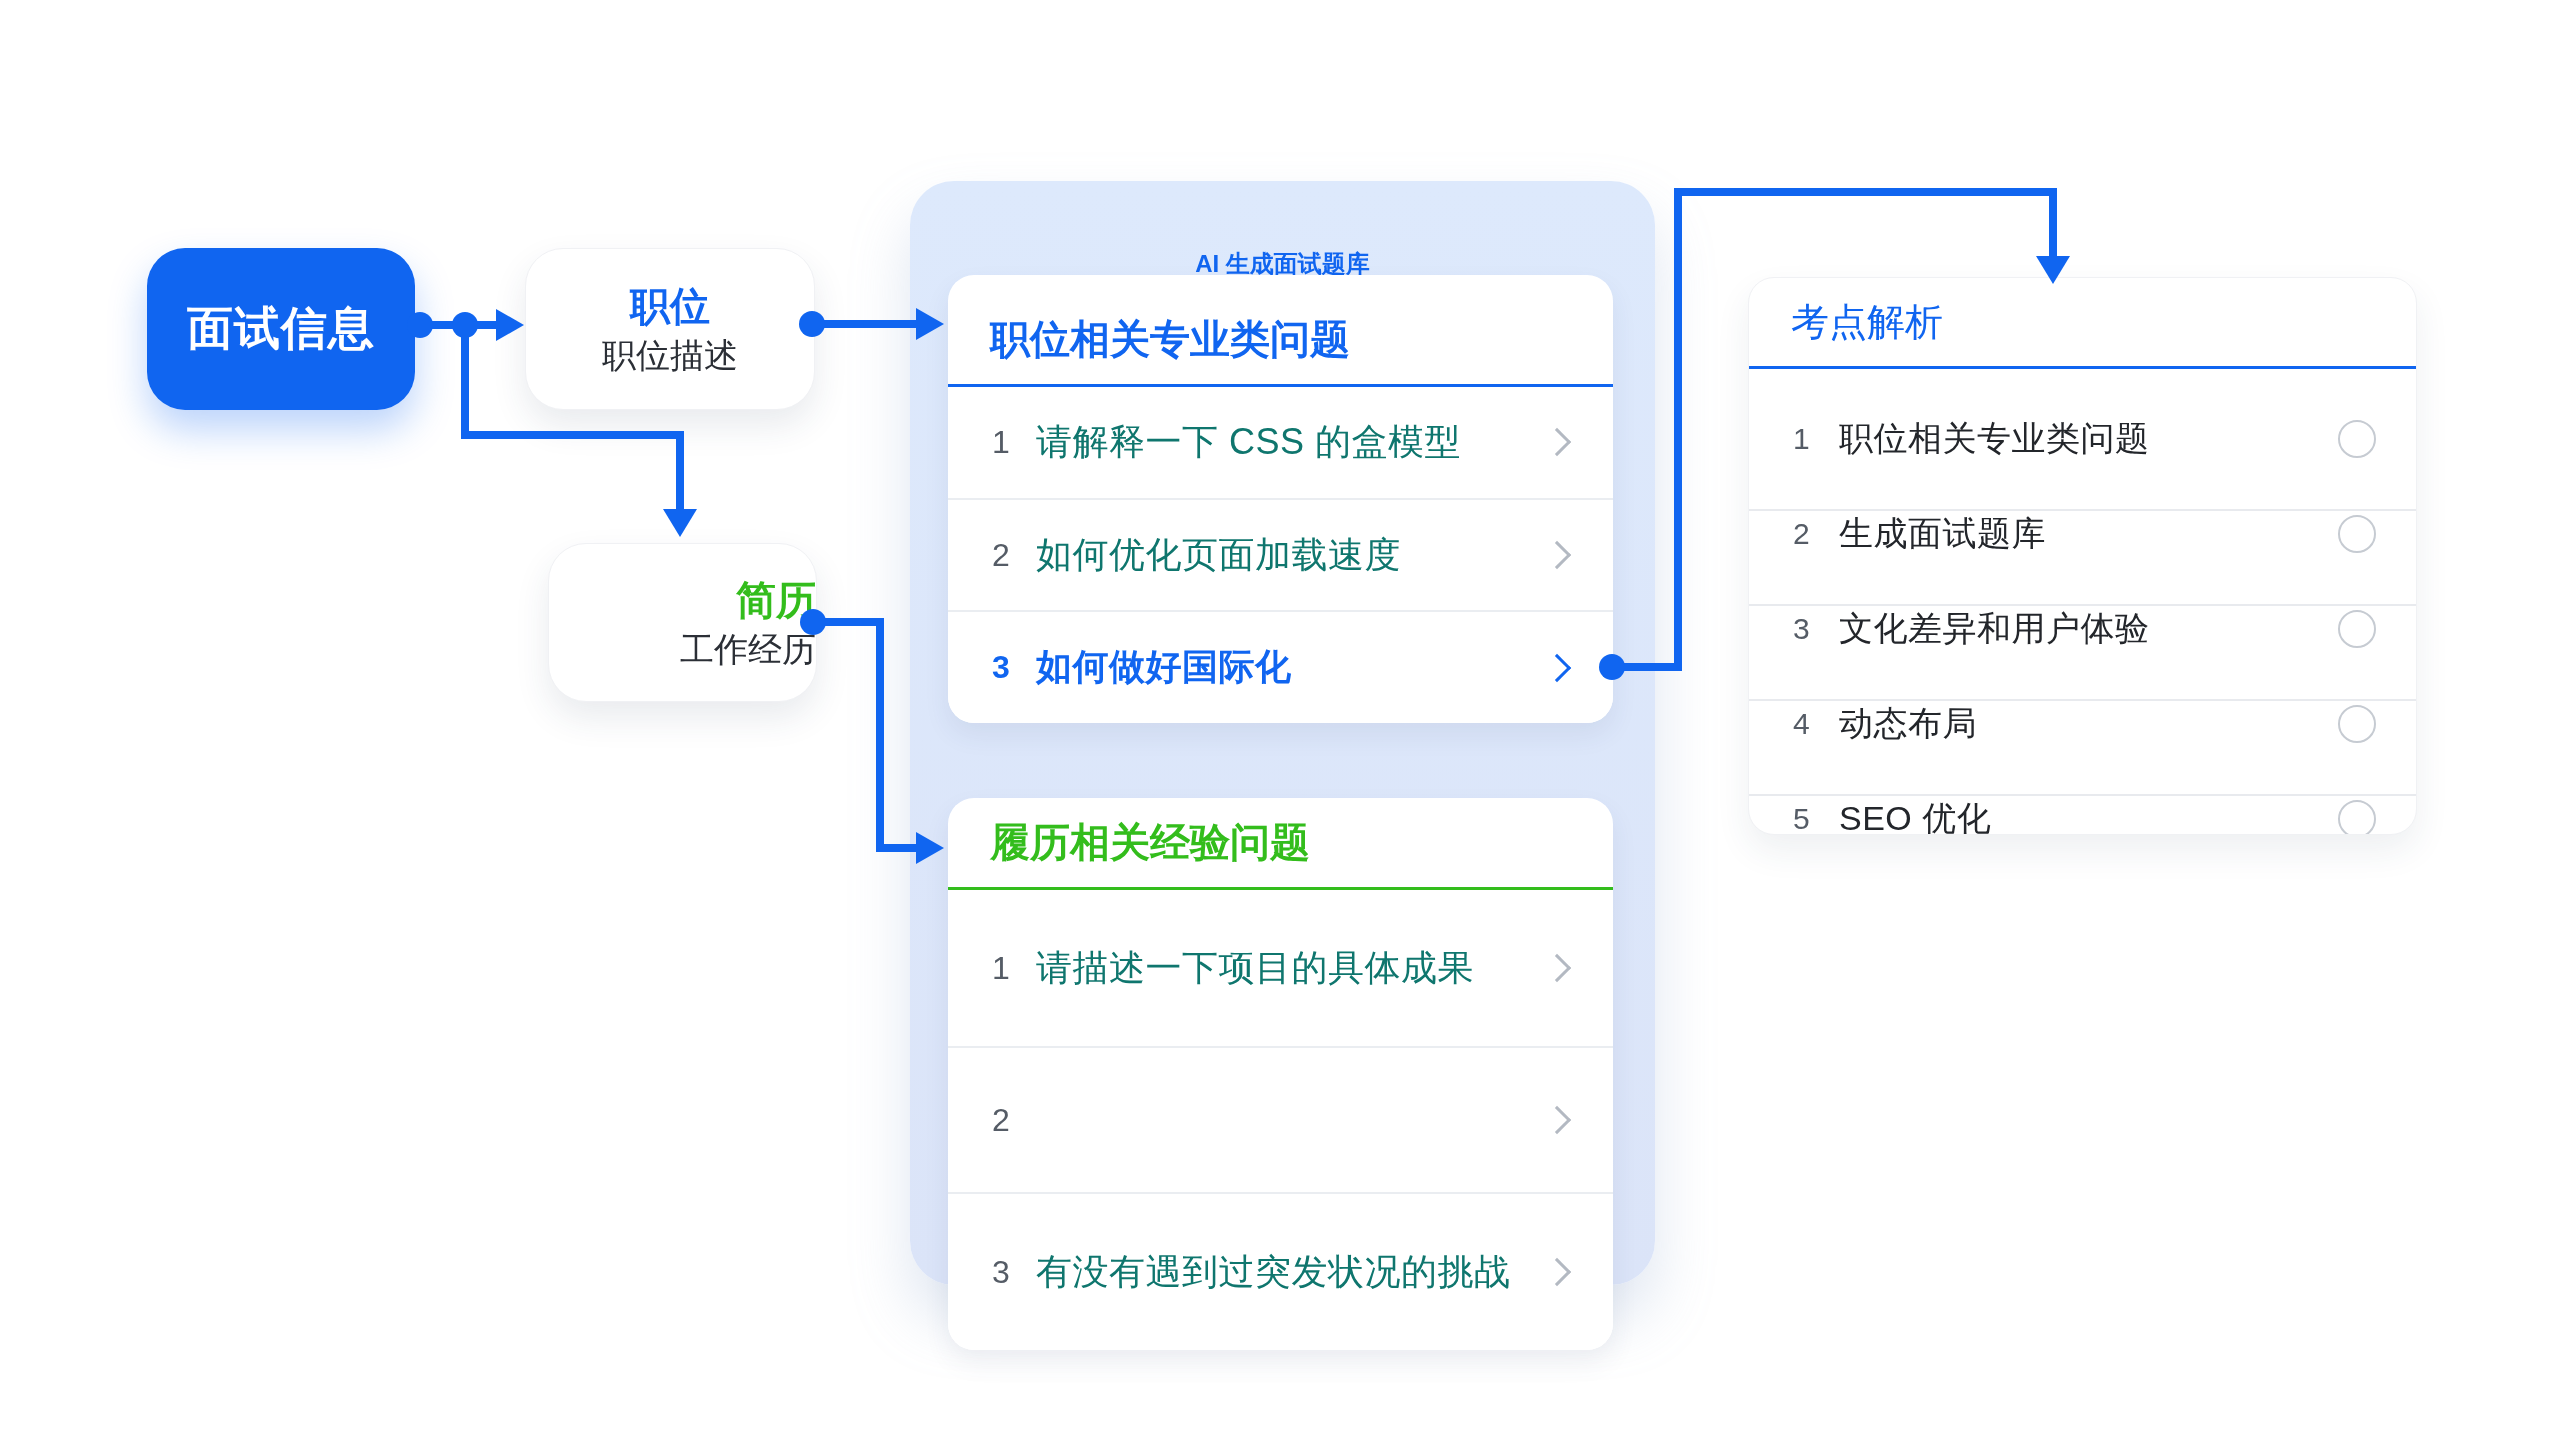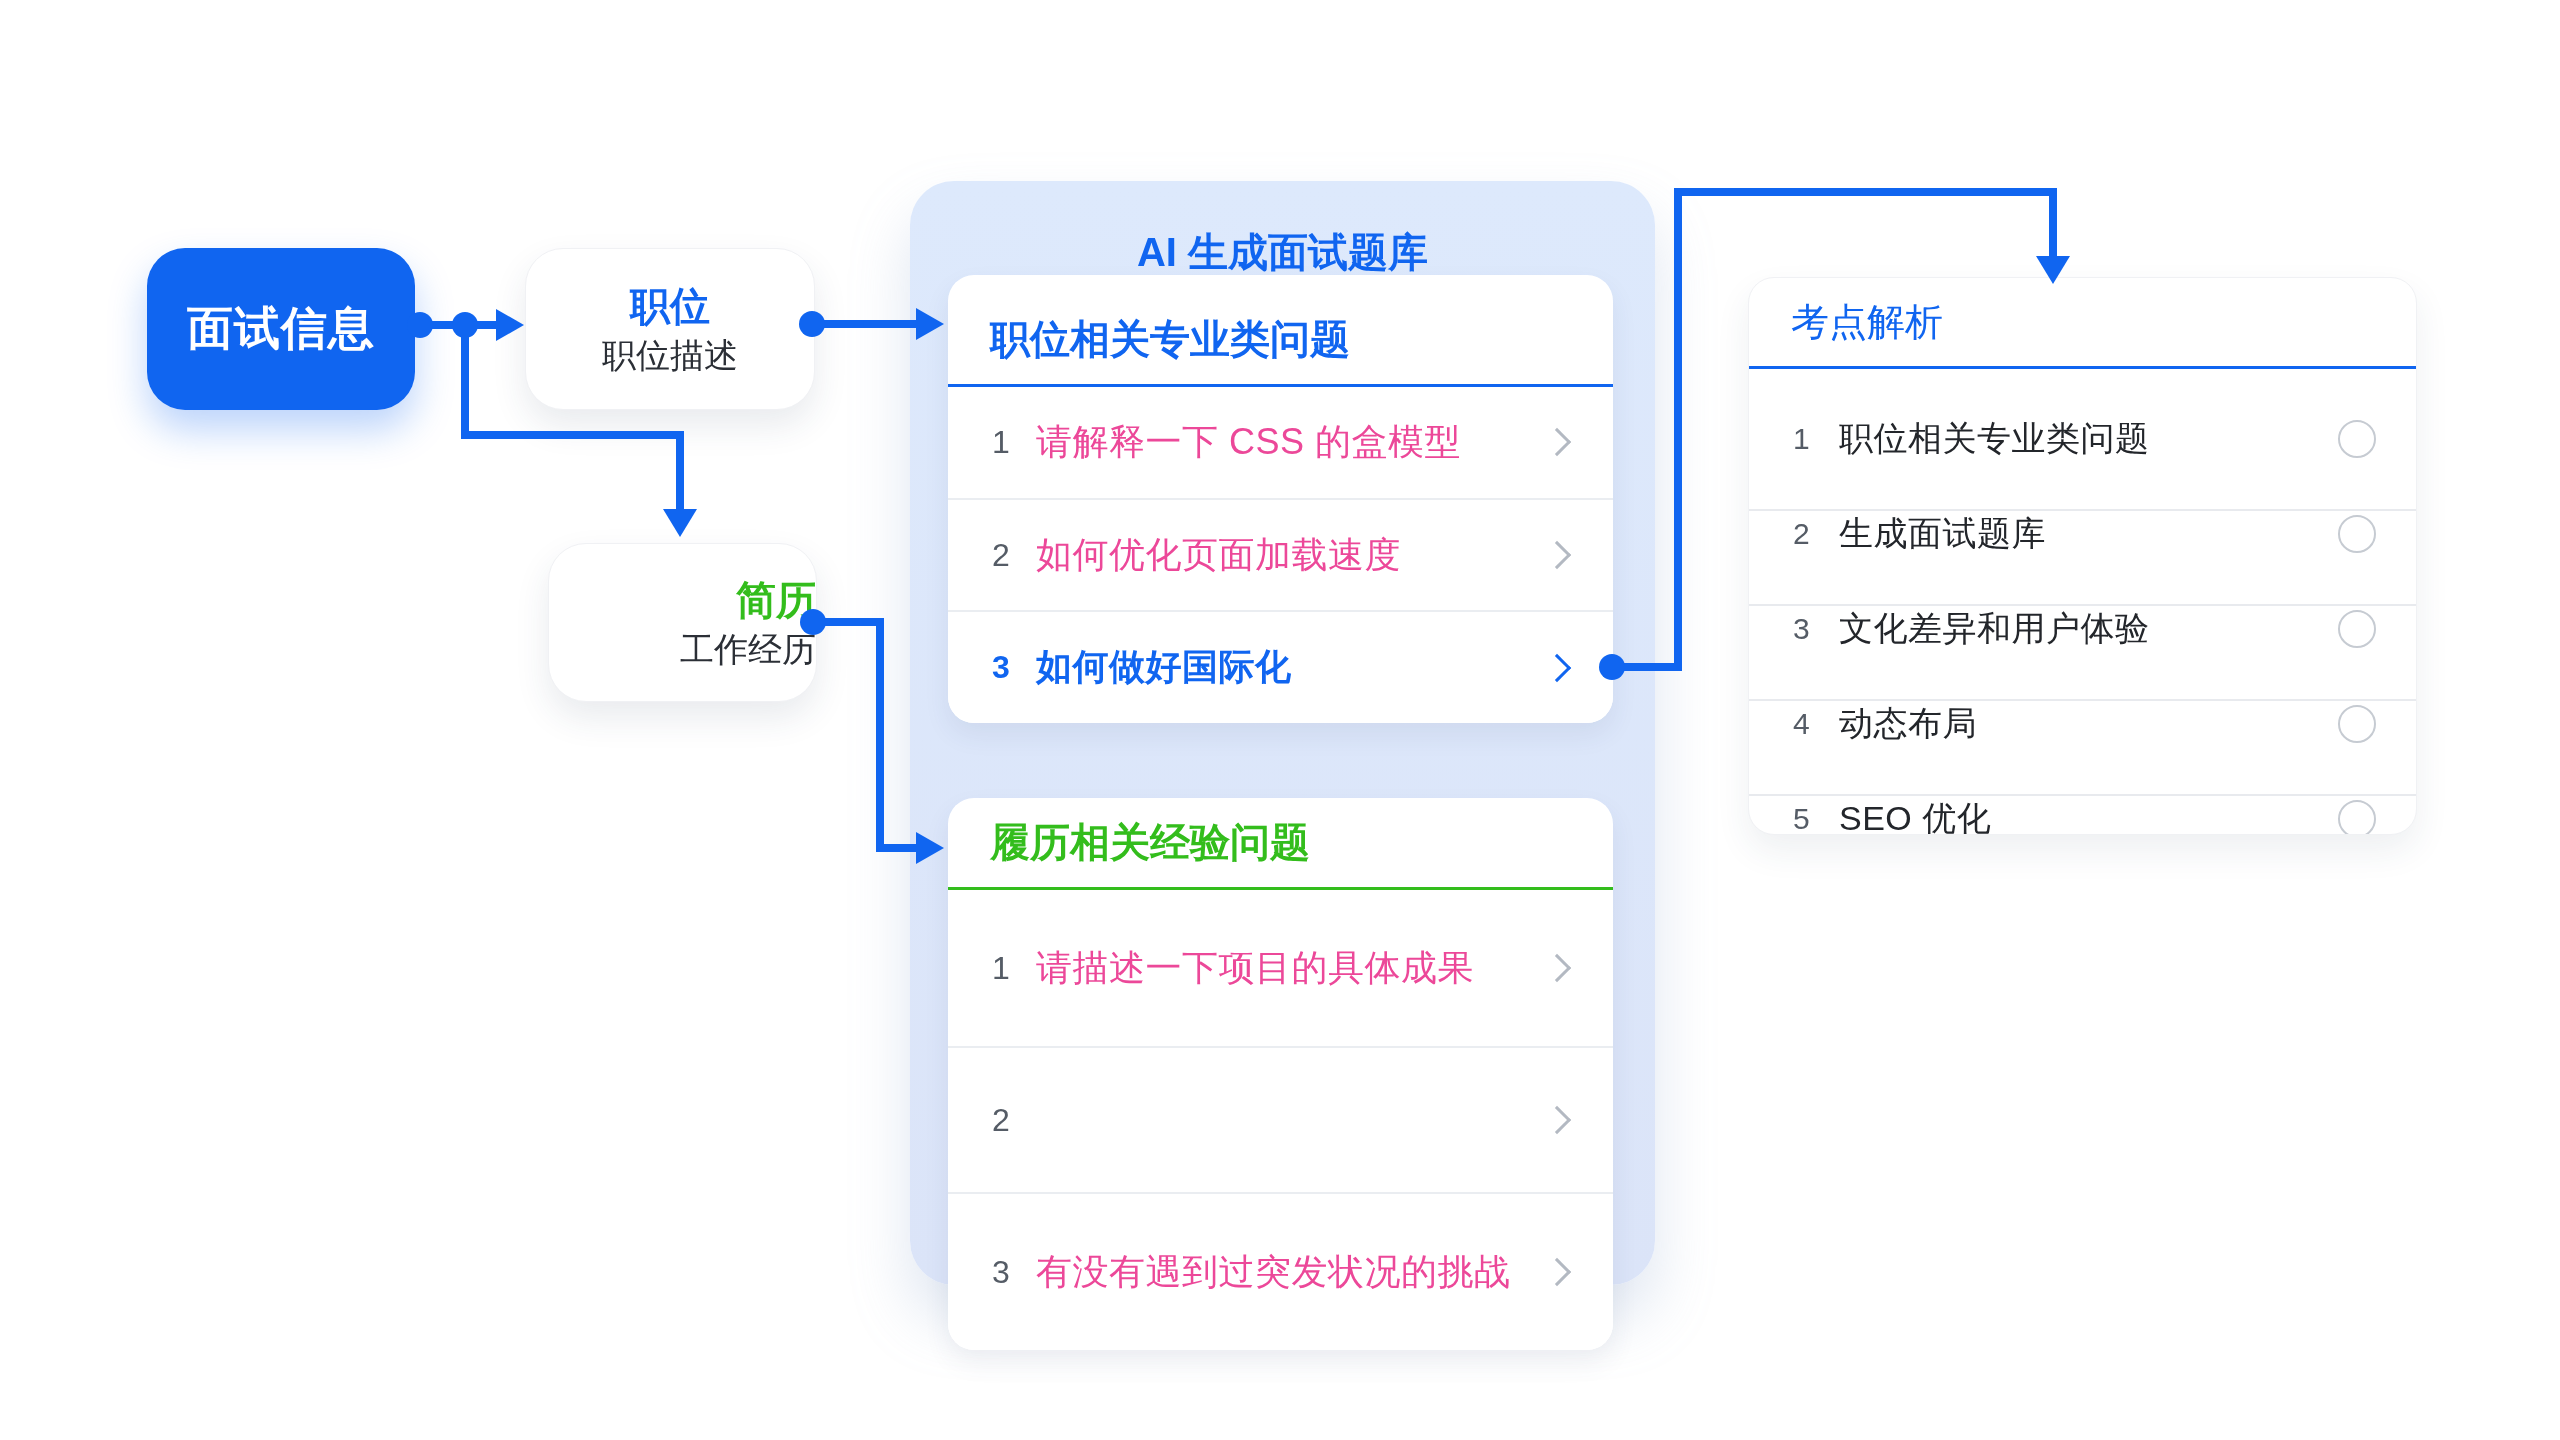--- a/index.html
+++ b/index.html
@@ -26,43 +26,43 @@
   .node-title.green{color:var(--green);}
   .node-sub{font-size:34px;color:#2b2f36;line-height:44px;margin-top:2px;}
 
   
   .panel{
     position:absolute;left:910px;top:181px;width:745px;height:1104px;border-radius:44px;
     background:linear-gradient(180deg,#dde9fc 0%,#dbe4f8 100%);
     box-shadow:0 34px 60px rgba(140,165,205,.28);
   }
   .panel-title{
-    margin:0;padding-top:46px;text-align:center;
-    font-size:40px;font-weight:700;color:var(--primary);line-height:50px;
+    margin:0;padding-top:58px;text-align:center;
+    font-size:24px;font-weight:700;color:var(--primary);line-height:50px;
   }
   .card{
     position:absolute;left:38px;width:665px;background:#ffffff;border-radius:26px;
     box-shadow:0 12px 26px rgba(50,70,100,.08);
     display:flex;flex-direction:column;overflow:hidden;
   }
   .card-1{top:94px;height:448px;}
   .card-2{top:617px;height:552px;}
   .card-title{
     flex:0 0 89px;display:flex;align-items:center;padding:0 42px;
     font-size:40px;font-weight:700;
   }
   .card-title.blue-accent{color:var(--primary);border-bottom:3px solid var(--primary);margin-top:20px;}
   .card-title.green-accent{color:var(--green);border-bottom:3px solid var(--green);}
   .item{
     flex:1 1 auto;display:flex;align-items:center;padding:0 46px 0 44px;
     background:#ffffff;
   }
   .item + .item{border-top:2px solid #eaedf1;}
   .item .num{flex:0 0 44px;font-size:32px;color:#555c66;}
-  .item .txt{font-size:36px;color:#ec4899;letter-spacing:.5px;}
+  .item .txt{font-size:36px;color:#0f766e;letter-spacing:.5px;}
   .item .chev{
     margin-left:auto;width:17px;height:17px;
     border-top:3.5px solid #b3b9c2;border-right:3.5px solid #b3b9c2;
     transform:rotate(45deg);flex:0 0 auto;
   }
   .item.active .num,.item.active .txt{color:var(--primary);font-weight:700;}
   .item.active .chev{border-color:var(--primary);}
 
   
   .analysis{

